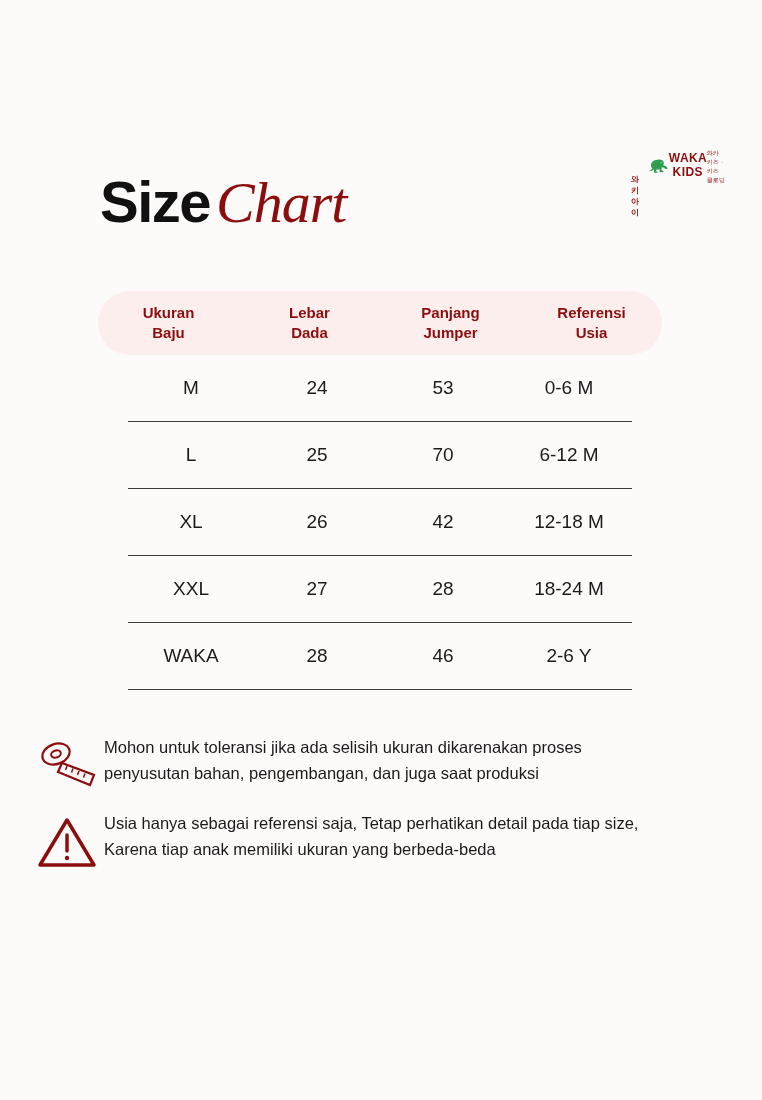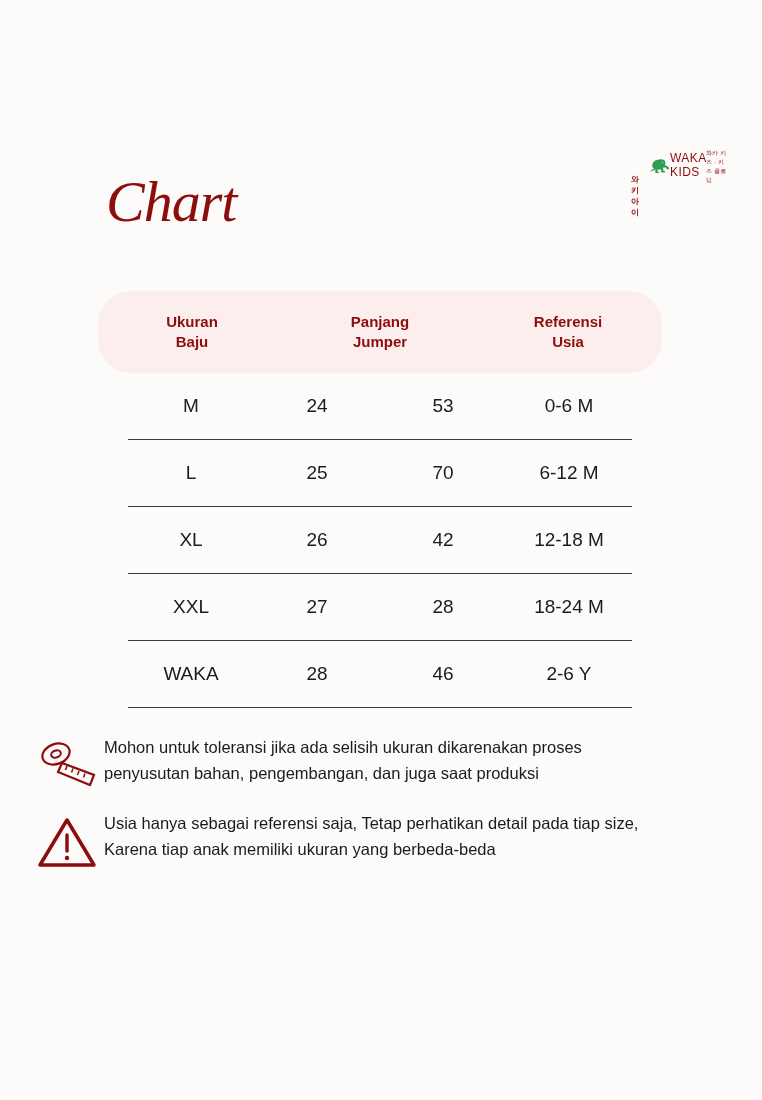--- a/index.html
+++ b/index.html
@@ -40,24 +40,25 @@
     margin-bottom: -4px;
     align-self: flex-end;
     margin-right: 4px;
   }
   .logo-dino {
     width: 72px;
     height: 46px;
   }
   .logo-name {
     font-size: 12px;
-    font-weight: normal;
+    font-weight: bold;
     color: #8c0d0d;
     letter-spacing: 0.4px;
     margin-top: -2px;
+    text-align: center;
   }
   .logo-sub {
     font-size: 6px;
     color: #8c0d0d;
     letter-spacing: 0.2px;
     margin-top: 1px;
   }
 
   
   .title-wrap {
@@ -87,21 +88,21 @@
   .table {
     position: absolute;
     left: 98px;
     top: 291px;
     width: 564px;
   }
   .thead {
     background: #fbeeec;
     border-radius: 34px;
     display: flex;
-    height: 82px;
+    height: 64px;
     align-items: center;
   }
   .th {
     flex: 1;
     text-align: center;
     font-size: 15px;
     font-weight: bold;
     color: #8c0d0d;
     line-height: 1.35;
   }
@@ -161,28 +162,33 @@
       <circle cx="48" cy="12" r="2.2" fill="#ffffff"></circle>
       <circle cx="48" cy="12" r="1.1" fill="#1b1b1b"></circle>
       <path d="M33 8 L37 2 L40 8 Z" fill="#2f9e4f"></path>
       <path d="M24 11 L27 5 L31 11 Z" fill="#2f9e4f"></path>
     </svg>
     <div class="logo-name">WAKA KIDS</div>
     <div class="logo-sub">와카 키즈 · 키즈 클로딩</div>
   </div>
 
   <div class="title-wrap">
+    <span class="title-size">Size</span>
     <span class="title-chart">Chart</span>
   </div>
 
   <div class="table">
     <div class="thead">
       <div class="th">
         <span>Ukuran</span>
         <span>Baju</span>
+      </div>
+      <div class="th">
+        <span>Lebar</span>
+        <span>Dada</span>
       </div>
       <div class="th">
         <span>Panjang</span>
         <span>Jumper</span>
       </div>
       <div class="th">
         <span>Referensi</span>
         <span>Usia</span>
       </div>
     </div>

